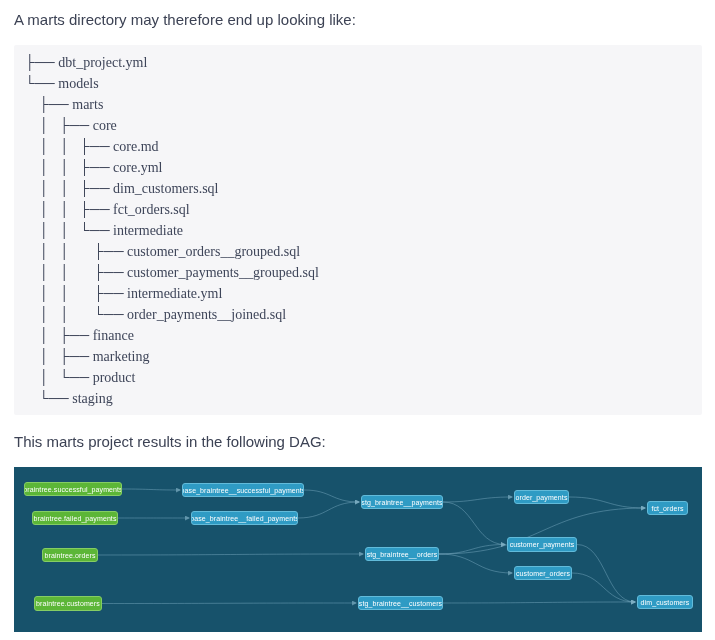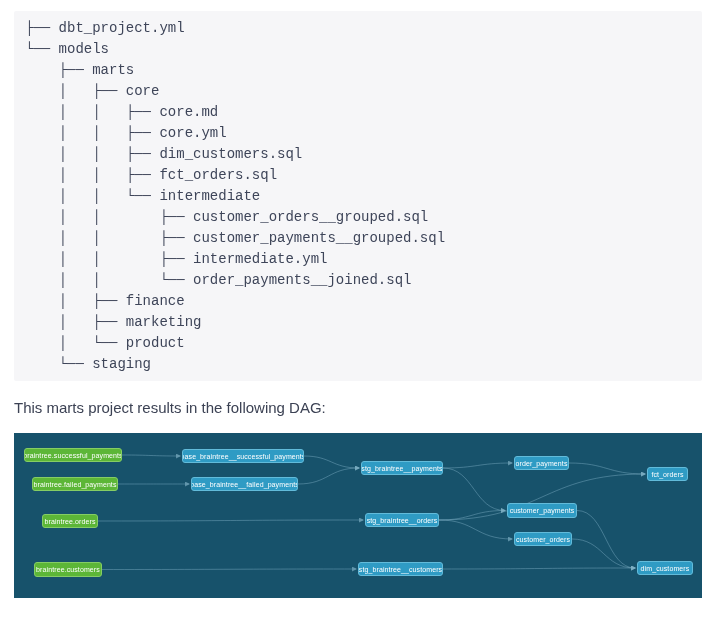--- a/index.html
+++ b/index.html
@@ -23,21 +23,21 @@
     height: 370px;
     background: #f6f6f8;
     border-radius: 2px;
     box-sizing: border-box;
     padding: 7px 0 0 11px;
     margin: 0 0 18px 0;
     overflow: hidden;
   }
   .code-block pre {
     margin: 0;
-    font-family: Liberation Mono, monospace;
+    font-family: Liberation Serif, serif;
     font-size: 14px;
     line-height: 21px;
     color: #3e4559;
   }
   .dag-panel {
     position: relative;
     width: 688px;
     height: 165px;
     overflow: hidden;
   }
@@ -58,20 +58,21 @@
     white-space: nowrap;
     overflow: hidden;
     letter-spacing: 0.1px;
   }
 </style>
 </head>
 <body>
 
 <div class="page">
 
+  <p class="para">A marts directory may therefore end up looking like:</p>
 
   <div class="code-block">
     <pre>├── dbt_project.yml
 └── models
     ├── marts
     │   ├── core
     │   │   ├── core.md
     │   │   ├── core.yml
     │   │   ├── dim_customers.sql
     │   │   ├── fct_orders.sql

